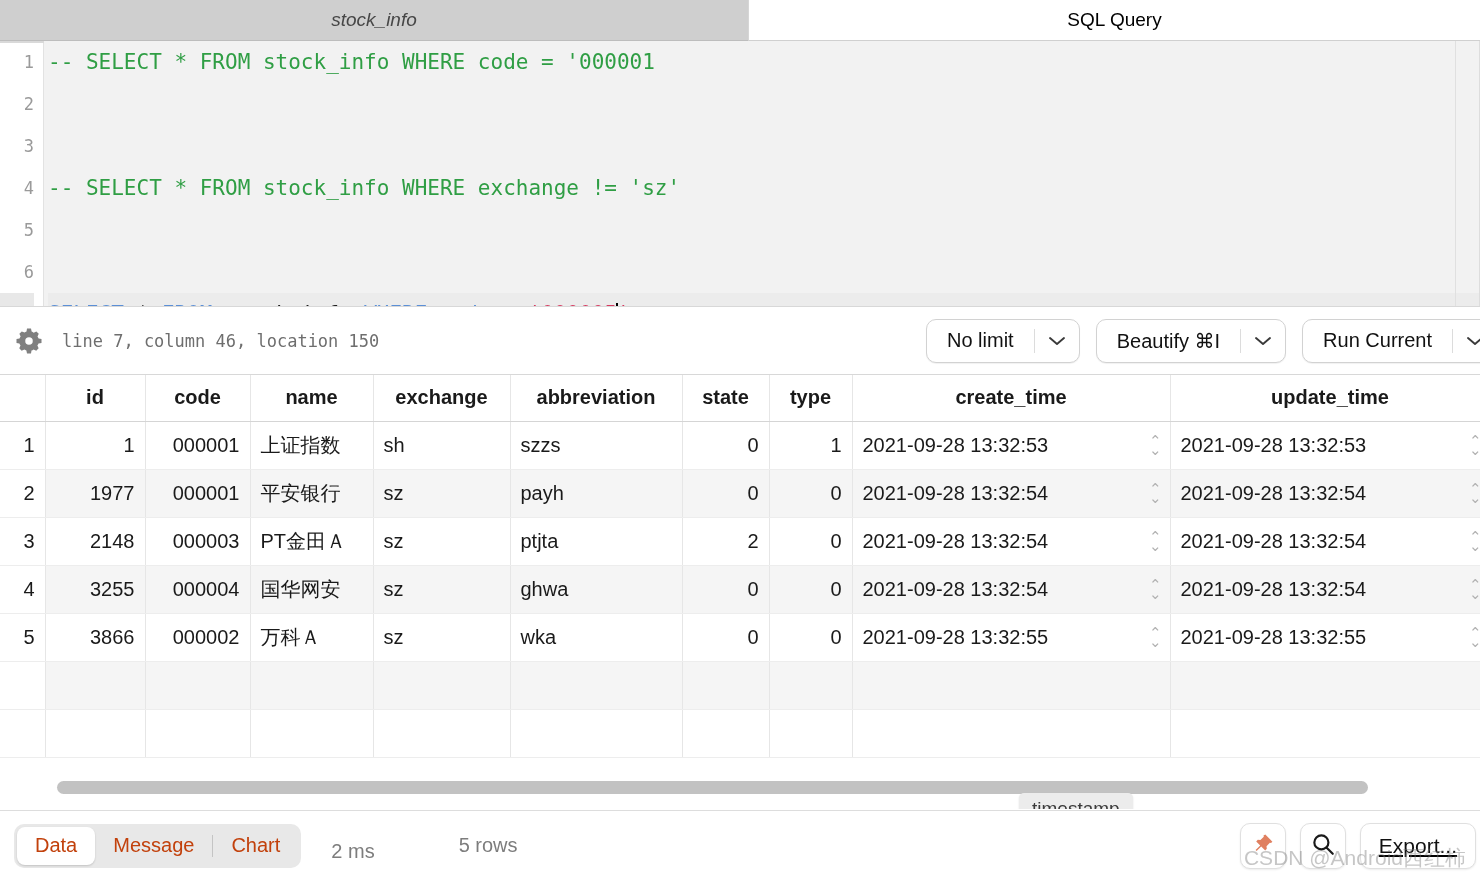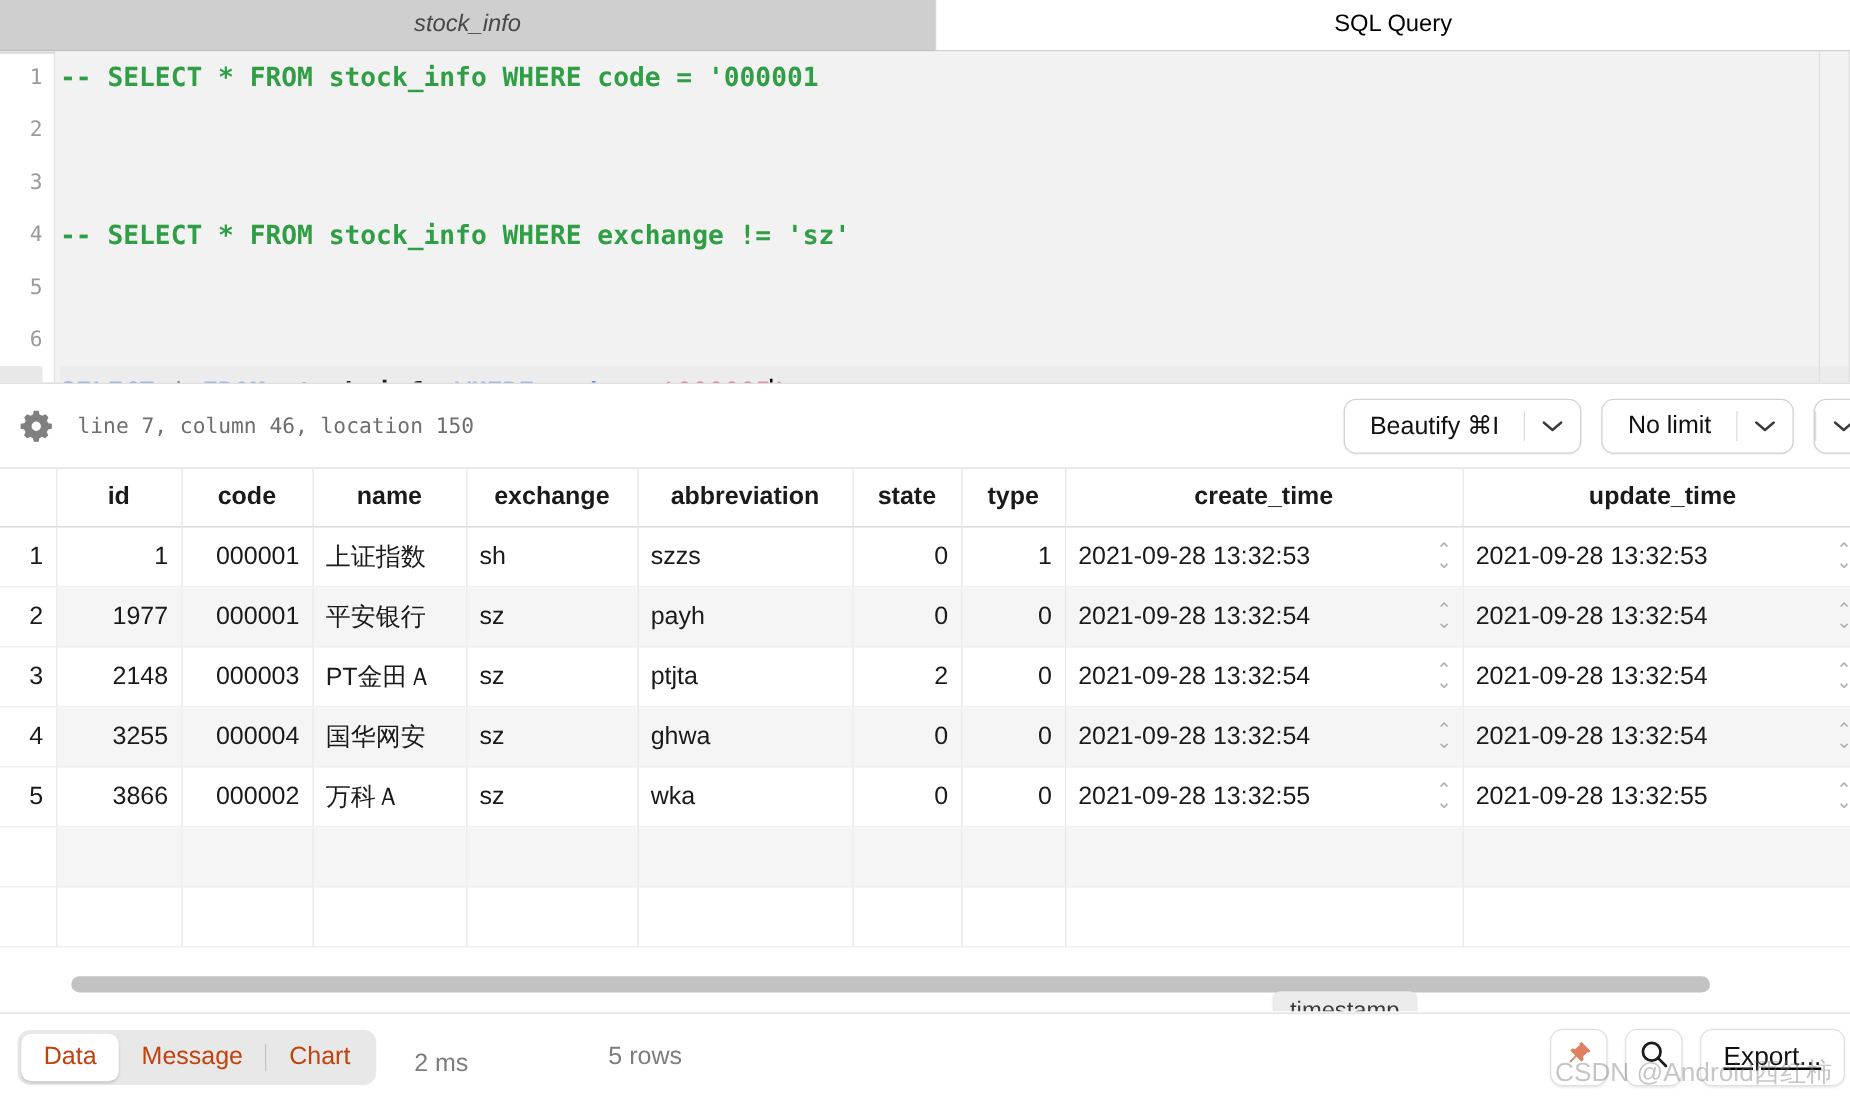--- a/index.html
+++ b/index.html
@@ -36,21 +36,21 @@
     color: #9a9a9a; text-align: right; padding-right: 9px;
     border-right: 1px solid #e2e2e2;
   }
   .gutter .ln { height: 42px; line-height: 42px; }
   .gutter .ln.cur { color: #2b2b2b; background: #e8e8e8; }
   .code {
     flex: 1; background: #f2f2f2; position: relative;
     font-family: "DejaVu Sans Mono", monospace; font-size: 21px;
     padding-left: 4px; white-space: pre;
   }
-  .code .line { height: 42px; line-height: 42px; font-weight: bold; }
+  .code .line { height: 42px; line-height: 42px; }
   .code .line.cur { background: #ececec; }
   .tok-comment { color: #2f9e44; }
   .tok-kw { color: #5b8fd6; }
   .tok-id { color: #1f1f1f; }
   .tok-str { color: #d6395f; }
   .tok-op { color: #1f1f1f; }
   .caret { display:inline-block; width: 2px; height: 22px; background: #000;
            vertical-align: -4px; margin: 0 -1px; }
   .edge-div { position: absolute; right: 24px; top: 0; bottom: 0; width: 1px; background: #e0e0e0; }
   .edge-div2 { position: absolute; right: 0; top: 0; bottom: 0; width: 1px; background: #dddddd; }
@@ -136,21 +136,21 @@
     background: #e8e8e8; border-radius: 10px; padding: 3px;
   }
   .seg {
     display: flex; align-items: center; justify-content: center;
     height: 38px; padding: 0 18px; font-size: 20px; color: #c2410c;
     border-radius: 8px;
   }
   .seg.on { background: #ffffff; box-shadow: 0 1px 2px rgba(0,0,0,.16); }
   .segdiv { width: 1px; height: 22px; background: #c4c4c4; }
   .ms { margin-left: 30px; font-size: 20px; color: #7d7d7d; margin-top: 12px; }
-  .rows { margin-left: 112px; font-size: 20px; color: #7d7d7d; }
+  .rows { margin-left: 84px; font-size: 20px; color: #7d7d7d; }
   .bright { margin-left: auto; display: flex; align-items: center; gap: 14px; text-decoration: underline; }
   .iconbtn {
     width: 46px; height: 46px; border-radius: 10px; background: #ffffff;
     border: 1px solid #e0e0e0; box-shadow: 0 1px 2px rgba(0,0,0,.08);
     display: flex; align-items: center; justify-content: center;
   }
   .exportbtn {
     height: 46px; border-radius: 10px; background: #ffffff;
     border: 1px solid #e0e0e0; box-shadow: 0 1px 2px rgba(0,0,0,.08);
     display: flex; align-items: center; padding: 0 18px;
@@ -195,38 +195,39 @@
   <div class="actionbar">
     <span class="gear">
       <svg width="30" height="30" viewBox="0 0 24 24" fill="#808080">
         <path d="M13.6 2h-3.2l-.4 2.3a7.7 7.7 0 0 0-1.6.9L6.2 4.3 4.3 6.2l1 2.2c-.4.5-.7 1-.9 1.6L2 10.4v3.2l2.3.4c.2.6.5 1.1.9 1.6l-1 2.2 1.9 1.9 2.2-1a7.7 7.7 0 0 0 1.6.9l.5 2.3h3.2l.4-2.3c.6-.2 1.1-.5 1.6-.9l2.2 1 1.9-1.9-1-2.2c.4-.5.7-1 .9-1.6l2.4-.4v-3.2l-2.3-.4a7.7 7.7 0 0 0-.9-1.6l1-2.2-1.9-1.9-2.2 1c-.5-.4-1-.7-1.6-.9L13.6 2zM12 9a3 3 0 1 1 0 6 3 3 0 0 1 0-6z"></path>
       </svg>
     </span>
     <span class="status">line 7, column 46, location 150</span>
 
     <div class="btns">
       <div class="splitbtn">
+        <span class="lbl">No limit</span>
+        <span class="sep"></span>
+        <span class="chev">
+          <svg width="18" height="12" viewBox="0 0 18 12">
+              <path d="M2 3l7 6 7-6" stroke="#3a3a3a" stroke-width="1.9" fill="none" stroke-linecap="round" stroke-linejoin="round"></path>
+            </svg>
+        </span>
+      </div>
+      <div class="splitbtn">
         <span class="lbl">Beautify ⌘I</span>
         <span class="sep"></span>
         <span class="chev">
           <svg width="18" height="12" viewBox="0 0 18 12">
               <path d="M2 3l7 6 7-6" stroke="#3a3a3a" stroke-width="1.9" fill="none" stroke-linecap="round" stroke-linejoin="round"></path>
             </svg>
         </span>
       </div>
-      <div class="splitbtn">
-        <span class="lbl">No limit</span>
-        <span class="sep"></span>
-        <span class="chev">
-          <svg width="18" height="12" viewBox="0 0 18 12">
-              <path d="M2 3l7 6 7-6" stroke="#3a3a3a" stroke-width="1.9" fill="none" stroke-linecap="round" stroke-linejoin="round"></path>
-            </svg>
-        </span>
-      </div>
       <div class="splitbtn" style="margin-right:-18px">
+        <span class="lbl">Run Current</span>
         <span class="sep"></span>
         <span class="chev">
           <svg width="18" height="12" viewBox="0 0 18 12">
               <path d="M2 3l7 6 7-6" stroke="#3a3a3a" stroke-width="1.9" fill="none" stroke-linecap="round" stroke-linejoin="round"></path>
             </svg>
         </span>
       </div>
     </div>
   </div>
 

